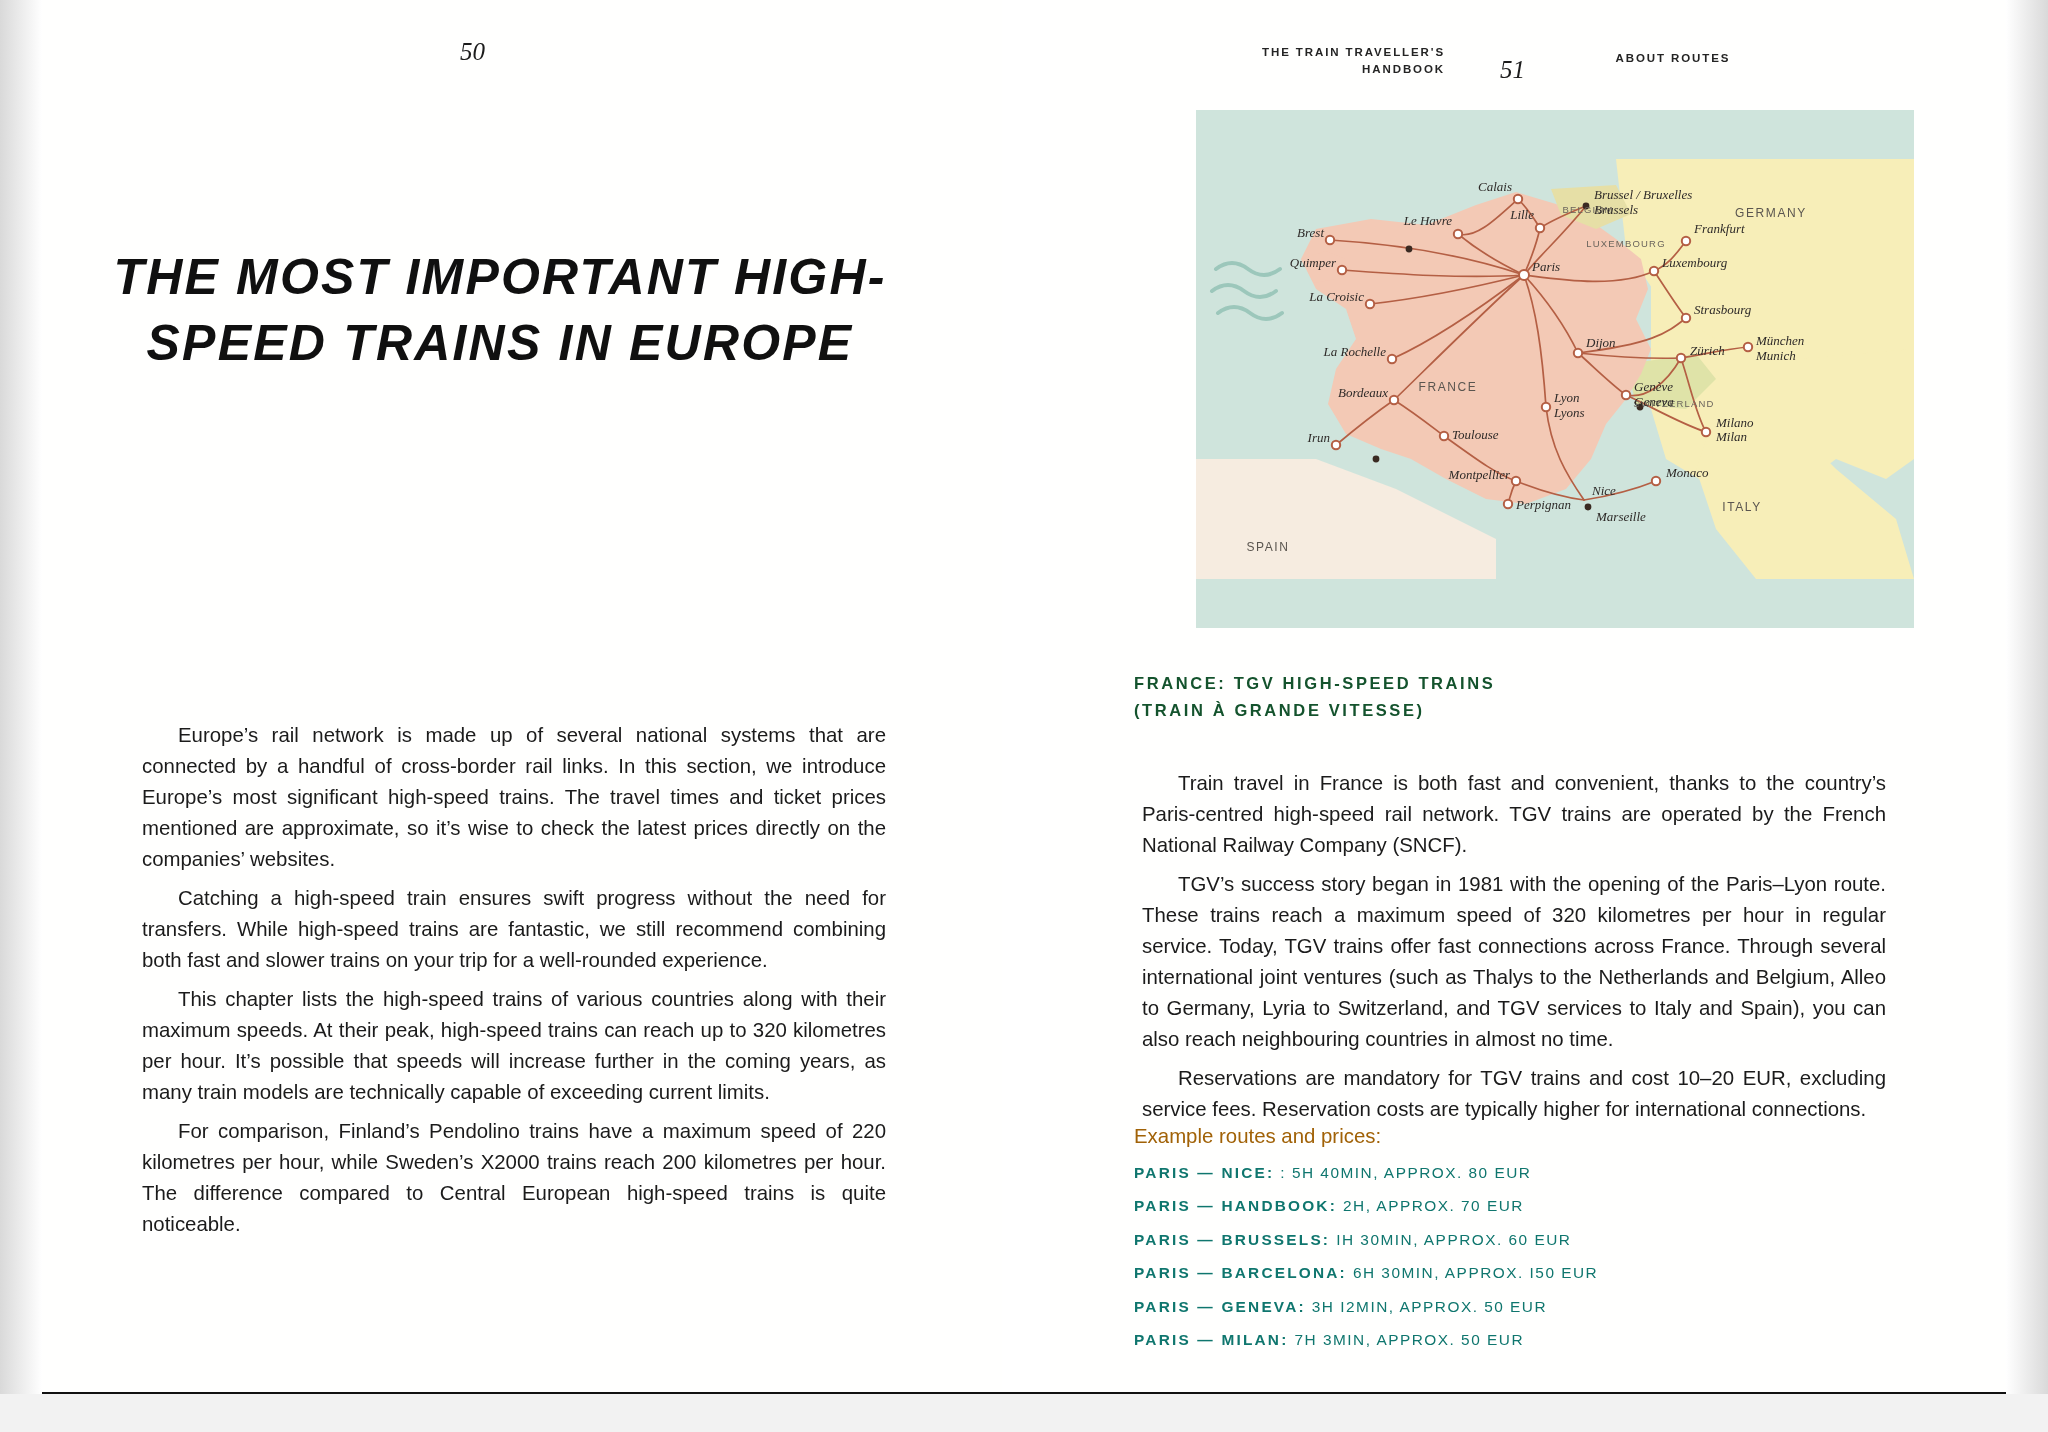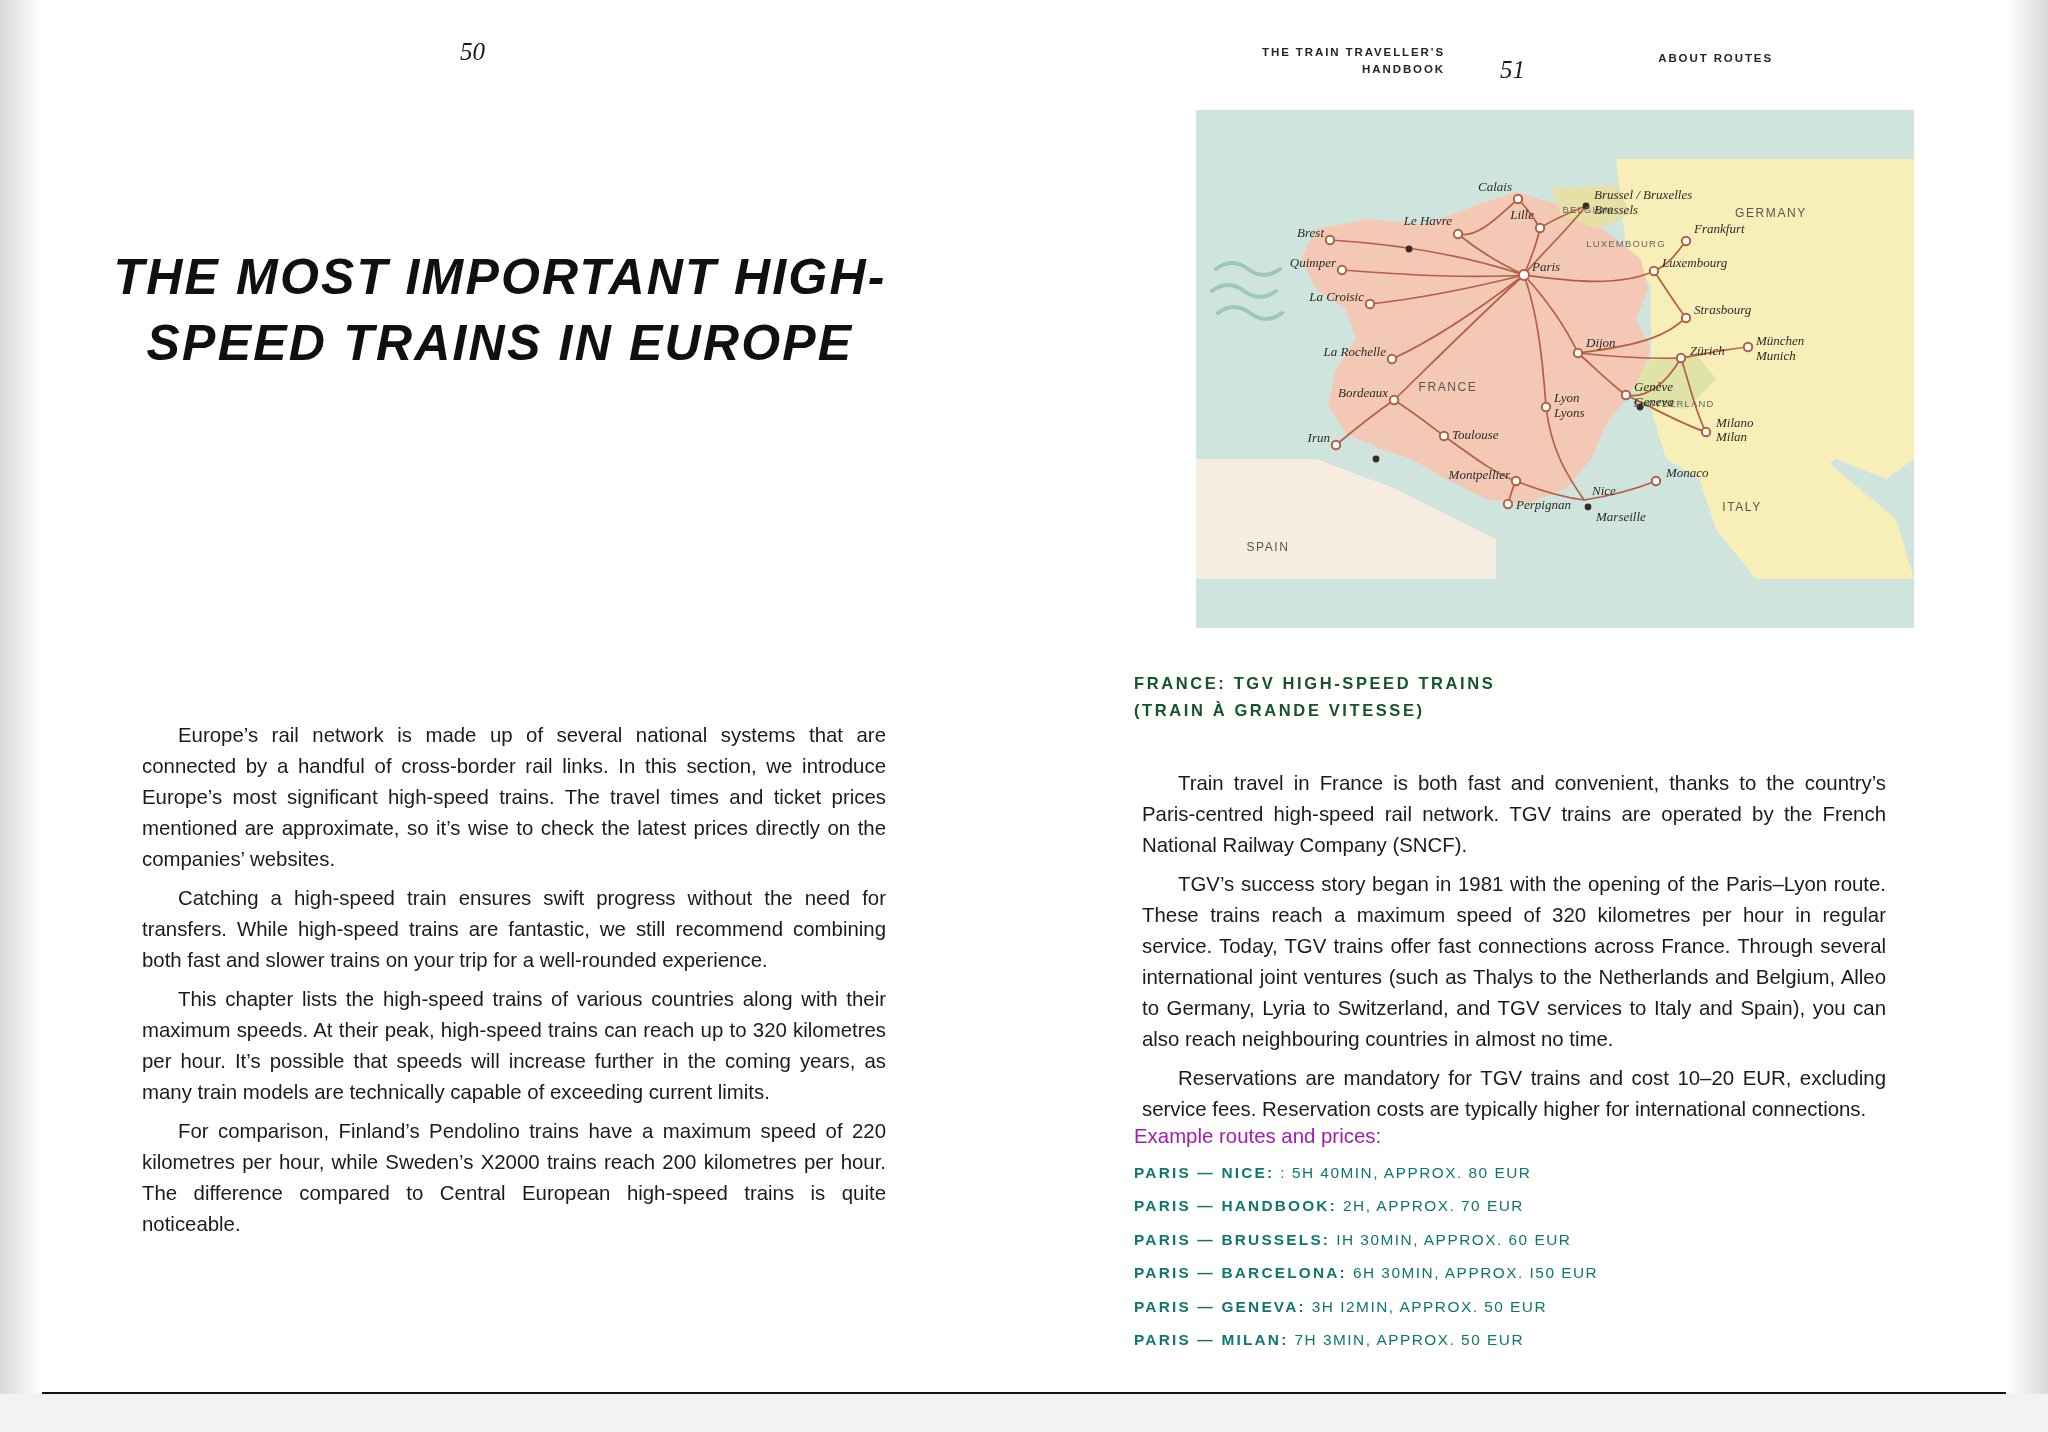--- a/index.html
+++ b/index.html
@@ -54,21 +54,21 @@
   .runhead-book {
     left: 1245px;
     top: 44px;
     width: 200px;
     text-align: right;
   }
   .runhead-section {
     left: 1573px;
     top: 50px;
     width: 200px;
-    text-align: right;
+    text-align: center;
   }
 
   
   .chapter-title {
     position: absolute;
     left: 100px;
     top: 210px;
     width: 800px;
     font-family: Liberation Sans, sans-serif;
     font-style: italic;
@@ -125,21 +125,21 @@
     color: #14532d;
   }
 
   
   .routes-intro {
     position: absolute;
     left: 1134px;
     top: 1125px;
     width: 760px;
     font-size: 20.4px;
-    color: #a21caf;
+    color: #a16207;
   }
   .routes-list {
     position: absolute;
     left: 1134px;
     top: 1165px;
     width: 790px;
   }
   .route-row {
     font-size: 15.4px;
     letter-spacing: 1.7px;

